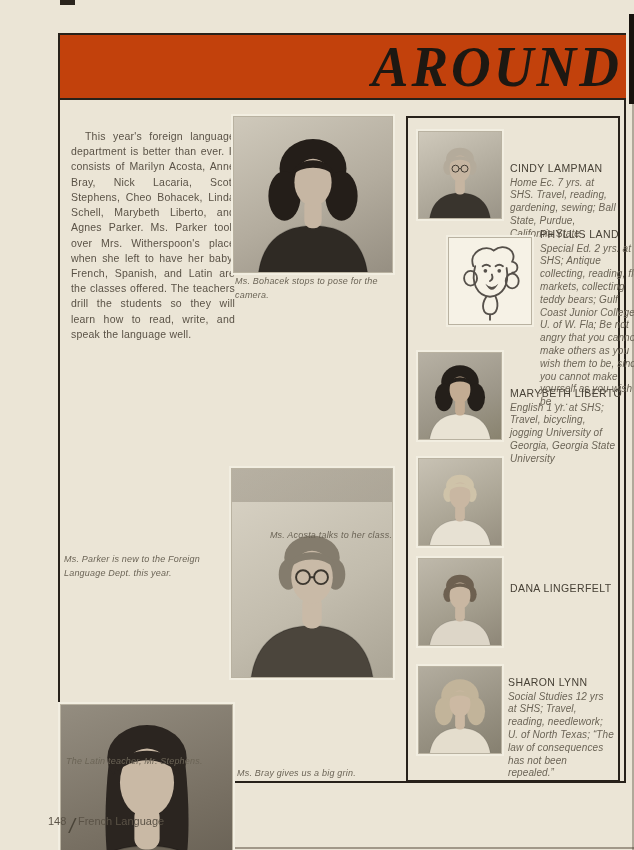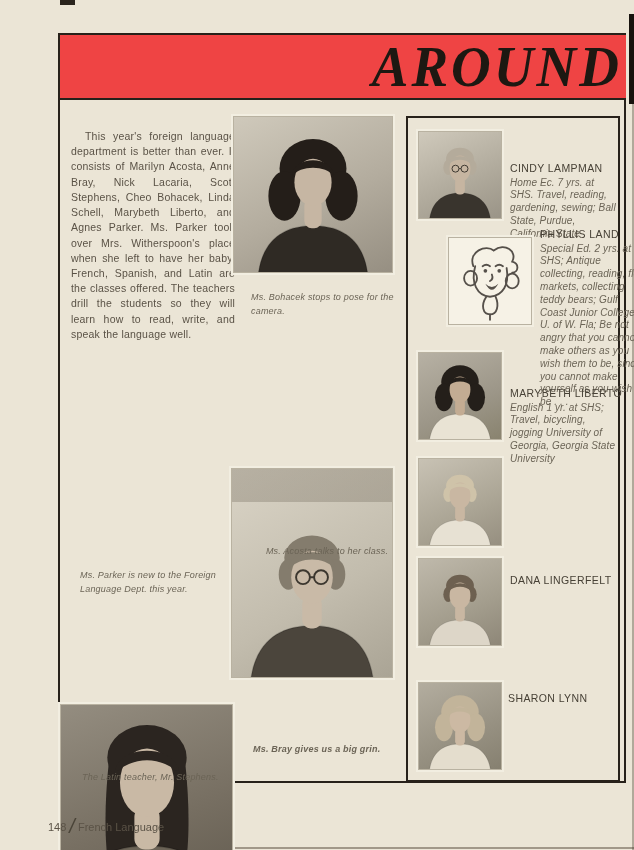--- a/index.html
+++ b/index.html
@@ -11,21 +11,21 @@
   }
   .abs{position:absolute;}
   
   .scan-mark-top{left:60px;top:0;width:15px;height:5px;background:#2a241d;}
   .scan-edge-right-band{right:0;top:14px;width:5px;height:90px;background:#17130e;}
   .scan-edge-right{right:0;top:104px;bottom:0;width:2px;background:rgba(70,58,44,.35);}
   .scan-edge-bottom{left:68px;right:0;bottom:1px;height:2px;background:rgba(70,58,44,.45);}
   
   .frame{left:58px;top:33px;width:568px;height:750px;border:2px solid #27211a;box-sizing:border-box;}
   .title-band{
-    left:60px;top:35px;width:566px;height:65px;background:#ef4444;
+    left:60px;top:35px;width:566px;height:65px;background:#c2410c;
     border-bottom:2px solid #27211a;box-sizing:border-box;
     display:flex;align-items:center;justify-content:flex-end;padding-right:4px;
   }
   .title-band .title{
     font-family:"Liberation Serif", serif;font-style:italic;font-weight:bold;
     font-size:55px;letter-spacing:3px;color:#1d1812;line-height:1;
     transform:scaleY(1.04);
   }
   
   .intro{
@@ -34,42 +34,42 @@
     color:#5a5246;text-align:justify;text-indent:14px;
   }
   
   .photo{
     border:1px solid #b9b2a1;box-shadow:0 0 0 2px #f2eee1;
     overflow:hidden;position:absolute;
   }
   .photo svg{display:block;}
   
   .caption{
-    font-style:italic;font-size:9px;line-height:1.5;color:#6b6456;margin:16px;
+    font-style:italic;font-size:9px;line-height:1.5;color:#6b6456;margin:0;
     letter-spacing:.2px;
   }
   
   .sidebar{
     left:406px;top:116px;width:214px;height:666px;
     border:2px solid #27211a;box-sizing:border-box;
   }
   .fac{position:absolute;left:10px;width:198px;display:flex;gap:8px;}
   .fac-photo{width:82px;height:86px;flex:none;position:relative;}
   .fac-text{width:106px;flex:none;}
   .fac-name{
     font-size:10.5px;letter-spacing:.4px;color:#474136;line-height:1.2;
     margin:0 0 2px 0;white-space:nowrap;
   }
   .fac-bio{
     margin:0;font-style:italic;font-size:10px;line-height:1.28;color:#6b6456;
     letter-spacing:.1px;
   }
   .cartoon{background:#f6f2e6;display:flex;align-items:center;justify-content:center;}
   
-  .footer{left:48px;top:815px;font-size:11px;color:#5a5246;display:flex;align-items:center;}
+  .footer{left:48px;top:815px;font-size:11px;color:#5a5246;display:flex;align-items:flex-start;}
   .footer .slash{font-size:20px;font-style:italic;font-weight:300;margin:0 3px;color:#4a4438;}
   .portrait{position:relative;}
 </style>
 </head>
 <body>
 
 <div class="abs scan-mark-top"></div>
 <div class="abs scan-edge-right-band"></div>
 <div class="abs scan-edge-right"></div>
 <div class="abs scan-edge-bottom"></div>
@@ -104,37 +104,37 @@
       <rect x="43" y="60" width="14" height="24" rx="6" fill="#c9baa7"></rect>
       <ellipse cx="50" cy="47" rx="15" ry="19" fill="#c9baa7"></ellipse>
       <path d="M33,41 C34,25 66,25 67,41 C58,32 42,32 33,41 Z" fill="#847c6d"></path>
       <g stroke="#3c372f" stroke-width="1.4" fill="none">
         <circle cx="43.5" cy="47" r="5"></circle>
         <circle cx="56.5" cy="47" r="5"></circle>
         <line x1="48.5" y1="47" x2="51.5" y2="47"></line>
       </g>
     </svg>
   </div>
-<p class="abs caption" style="left:231px;top:529px;width:160px;text-align:center;">Ms. Acosta talks to her class.</p>
+<p class="abs caption" style="left:231px;top:529px;width:160px;text-align:center;padding-left:20px;">Ms. Acosta talks to her class.</p>
 
 <div class="photo portrait" style="left:60px;top:337px;width:171px;height:208px;background:linear-gradient(160deg,#948d80 0%,#776f62 55%,#5f584c 100%);">
     <svg viewBox="0 0 100 120" preserveAspectRatio="xMidYMax meet" style="position:absolute;bottom:-1px;left:50%;transform:translateX(-50%);height:104%;width:auto;">
       <path d="M29,34 C25,70 27,98 34,114 L66,114 C73,98 75,70 71,34 Z" fill="#2b2520"></path>
       <ellipse cx="50" cy="33" rx="22" ry="18" fill="#2b2520"></ellipse>
       <path d="M6,120 C10,92 28,82 50,82 C72,82 90,92 94,120 Z" fill="#6b6356" stroke="rgba(0,0,0,.18)" stroke-width="1"></path>
       <rect x="43" y="60" width="14" height="24" rx="6" fill="#c9b9a5"></rect>
       <ellipse cx="50" cy="47" rx="15" ry="19" fill="#c9b9a5"></ellipse>
       <path d="M32,42 C33,25 67,25 68,42 C58,32 42,32 32,42 Z" fill="#2b2520"></path>
     </svg>
   </div>
 <p class="abs caption" style="left:64px;top:553px;width:168px;">Ms. Parker is new to the Foreign Language Dept. this year.</p>
 
 <p class="abs caption" style="left:66px;top:755px;width:170px;">The Latin teacher, Mr. Stephens.</p>
 
-<p class="abs caption" style="left:237px;top:727px;width:150px;font-weight:bold;">Ms. Bray gives us a big grin.</p>
+<p class="abs caption" style="left:237px;top:767px;width:150px;">Ms. Bray gives us a big grin.</p>
 
 <div class="abs sidebar">
 
   <div class="fac" style="top:13px;">
     <div class="fac-photo photo portrait" style="background:linear-gradient(155deg,#cfc9bb 0%,#afa99b 60%,#9a9487 100%);">
         <svg viewBox="0 0 100 120" preserveAspectRatio="xMidYMax meet" style="position:absolute;bottom:-1px;left:50%;transform:translateX(-50%);height:97%;width:auto;">
           <ellipse cx="50" cy="33" rx="20" ry="16" fill="#b4ab9b"></ellipse>
           <ellipse cx="33" cy="45" rx="7" ry="11" fill="#b4ab9b"></ellipse>
           <ellipse cx="67" cy="45" rx="7" ry="11" fill="#b4ab9b"></ellipse>
           <path d="M6,120 C10,92 28,82 50,82 C72,82 90,92 94,120 Z" fill="#39342d" stroke="rgba(0,0,0,.18)" stroke-width="1"></path>
@@ -216,39 +216,40 @@
         <svg viewBox="0 0 100 120" preserveAspectRatio="xMidYMax meet" style="position:absolute;bottom:-1px;left:50%;transform:translateX(-50%);height:97%;width:auto;">
           <ellipse cx="50" cy="33" rx="20" ry="16" fill="#6d6050"></ellipse>
           <ellipse cx="33" cy="45" rx="7" ry="11" fill="#6d6050"></ellipse>
           <ellipse cx="67" cy="45" rx="7" ry="11" fill="#6d6050"></ellipse>
           <path d="M6,120 C10,92 28,82 50,82 C72,82 90,92 94,120 Z" fill="#ddd6c8" stroke="rgba(0,0,0,.18)" stroke-width="1"></path>
           <rect x="43" y="60" width="14" height="24" rx="6" fill="#c9b7a2"></rect>
           <ellipse cx="50" cy="47" rx="15" ry="19" fill="#c9b7a2"></ellipse>
           <path d="M33,41 C34,25 66,25 67,41 C58,32 42,32 33,41 Z" fill="#6d6050"></path>
         </svg>
       </div>
-    <div class="fac-text" style="margin-top:16px;">
+    <div class="fac-text" style="margin-top:24px;">
       <div class="fac-name">DANA LINGERFELT</div>
     </div>
   </div>
 
-  <div class="fac" style="top:564px;gap:6px;">
+  <div class="fac" style="top:548px;gap:6px;">
     <div class="fac-photo photo portrait" style="background:linear-gradient(155deg,#b3ad9f 0%,#979182 60%,#868070 100%);">
         <svg viewBox="0 0 100 120" preserveAspectRatio="xMidYMax meet" style="position:absolute;bottom:-1px;left:50%;transform:translateX(-50%);height:97%;width:auto;">
           <ellipse cx="50" cy="36" rx="27" ry="24" fill="#c2b49a"></ellipse>
           <ellipse cx="27" cy="58" rx="13" ry="20" fill="#c2b49a"></ellipse>
           <ellipse cx="73" cy="58" rx="13" ry="20" fill="#c2b49a"></ellipse>
           <path d="M6,120 C10,92 28,82 50,82 C72,82 90,92 94,120 Z" fill="#e4ddcd" stroke="rgba(0,0,0,.18)" stroke-width="1"></path>
           <rect x="43" y="60" width="14" height="24" rx="6" fill="#ccb9a3"></rect>
           <ellipse cx="50" cy="47" rx="15" ry="19" fill="#ccb9a3"></ellipse>
           <path d="M33,42 C34,25 66,25 67,42 C60,33 40,33 33,42 Z" fill="#c2b49a"></path>
         </svg>
       </div>
     <div class="fac-text" style="margin-top:10px;">
       <div class="fac-name">SHARON LYNN</div>
+      <p class="fac-bio">Social Studies 12 yrs at SHS; Travel, reading, needlework; U. of North Texas; “The law of consequences has not been repealed.”</p>
     </div>
   </div>
 
 </div>
 
 <div class="abs footer">
   <span>148</span>
   <span class="slash">/</span>
   <span>French Language</span>
 </div>

